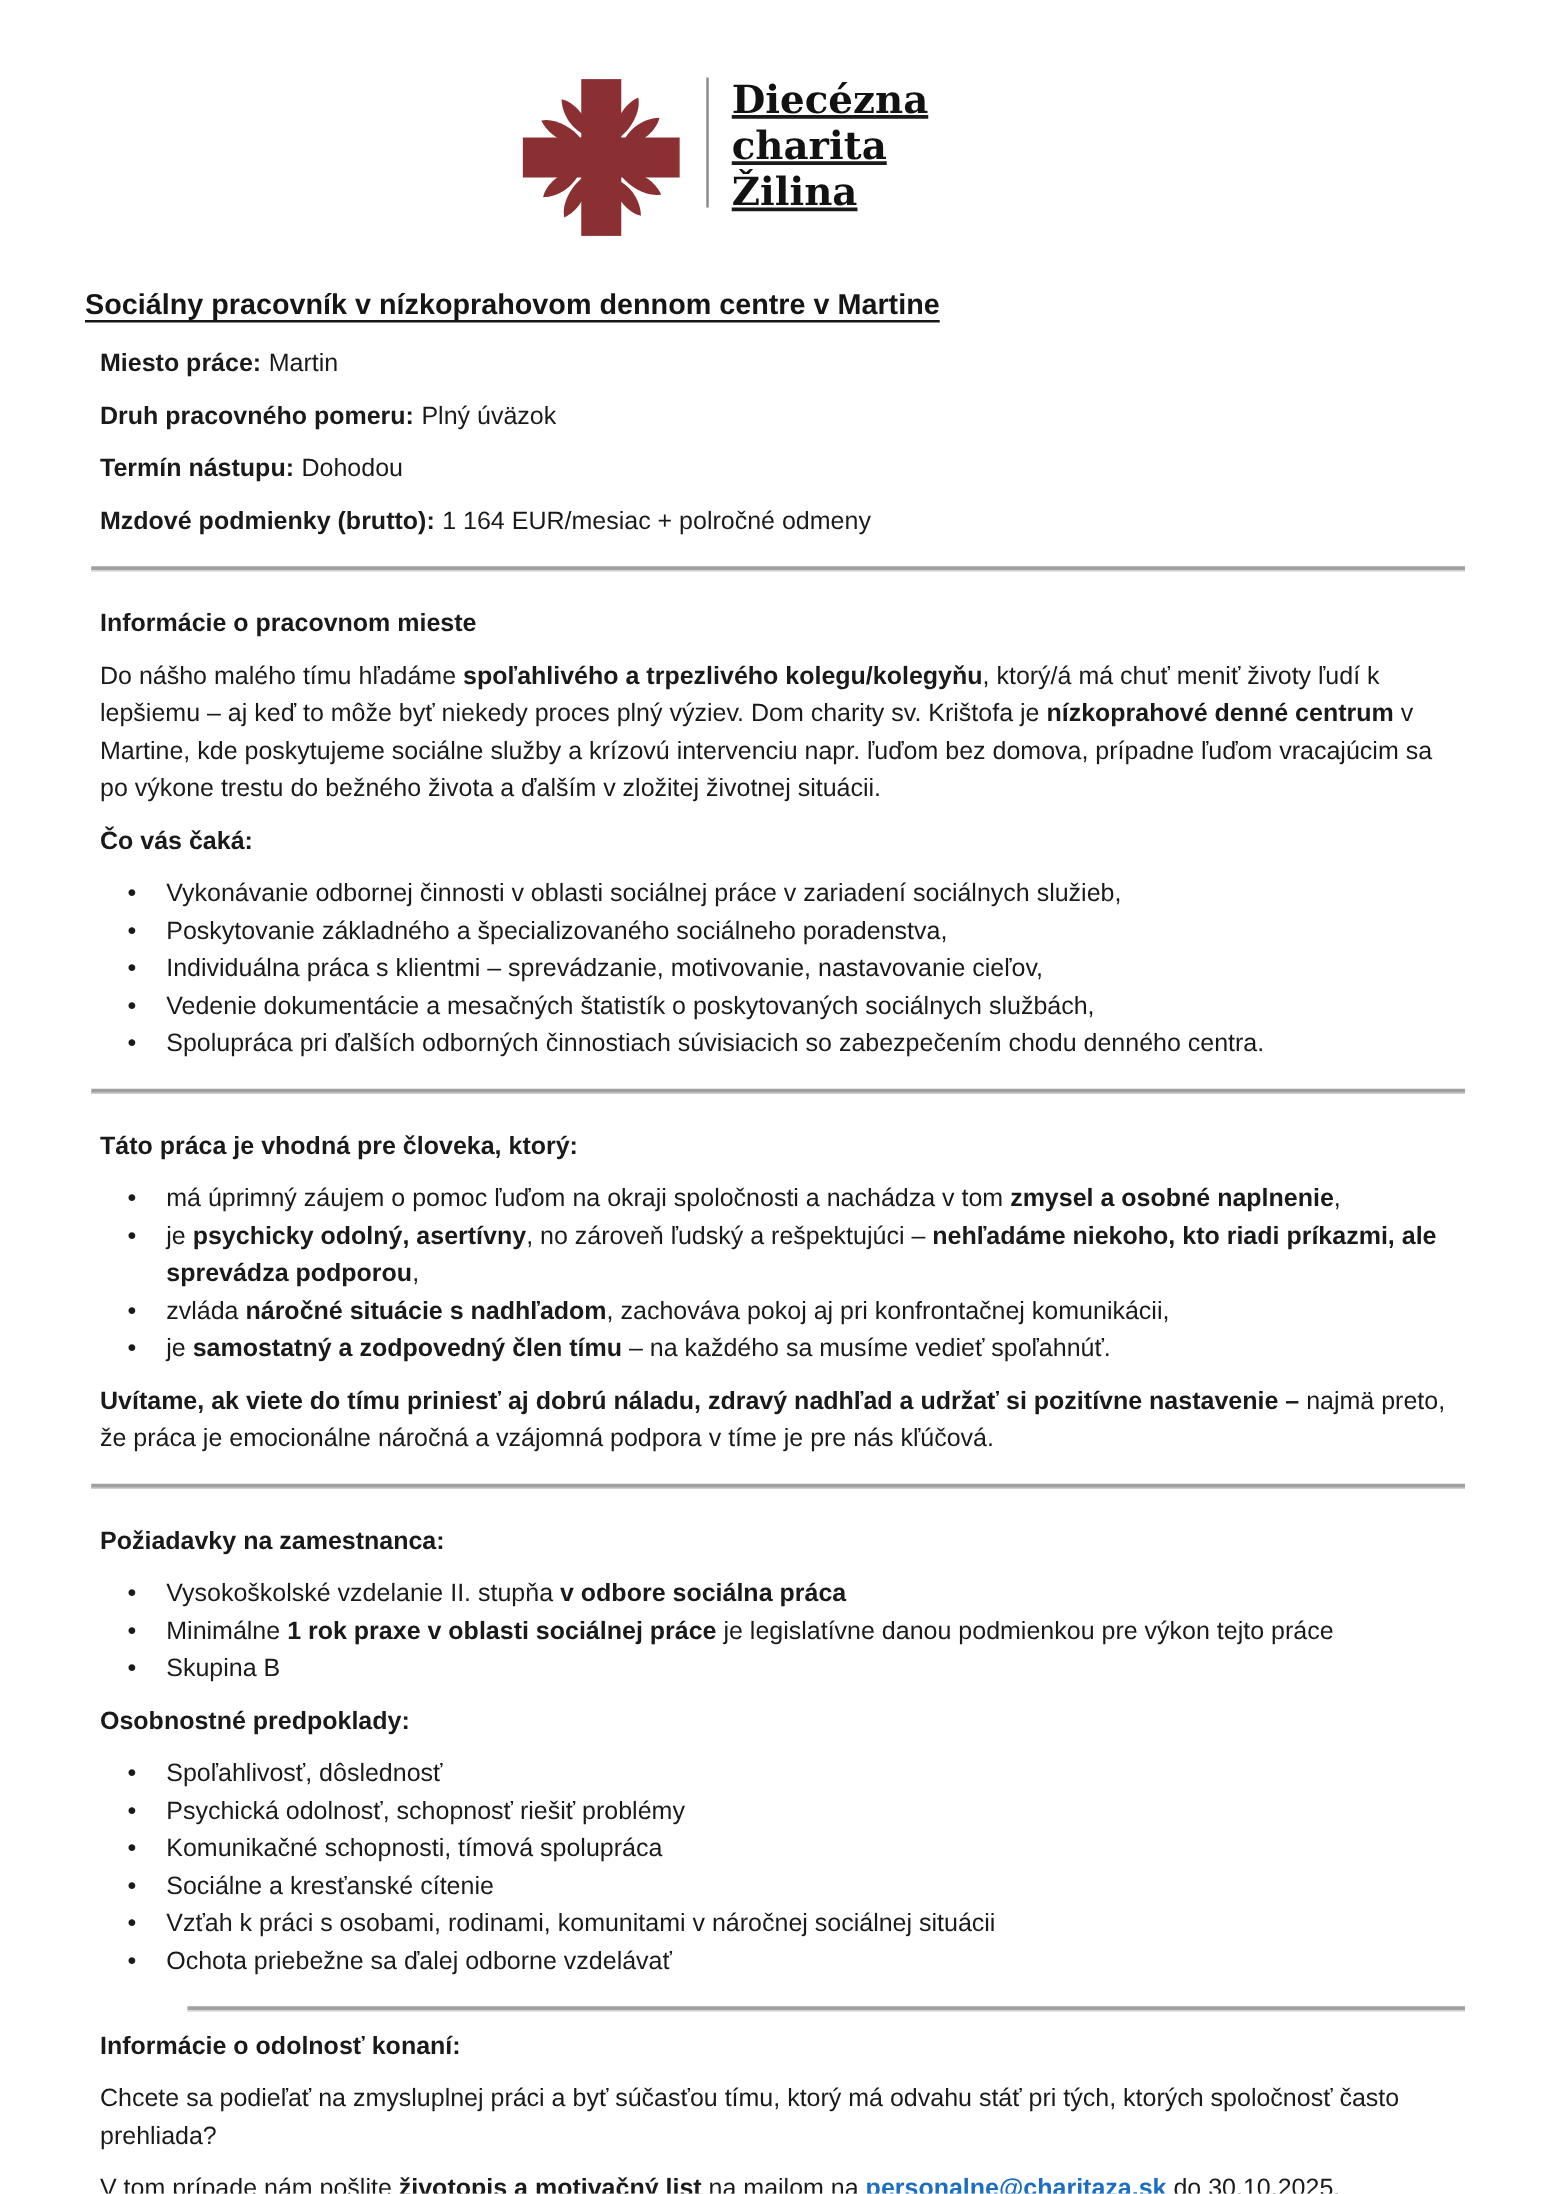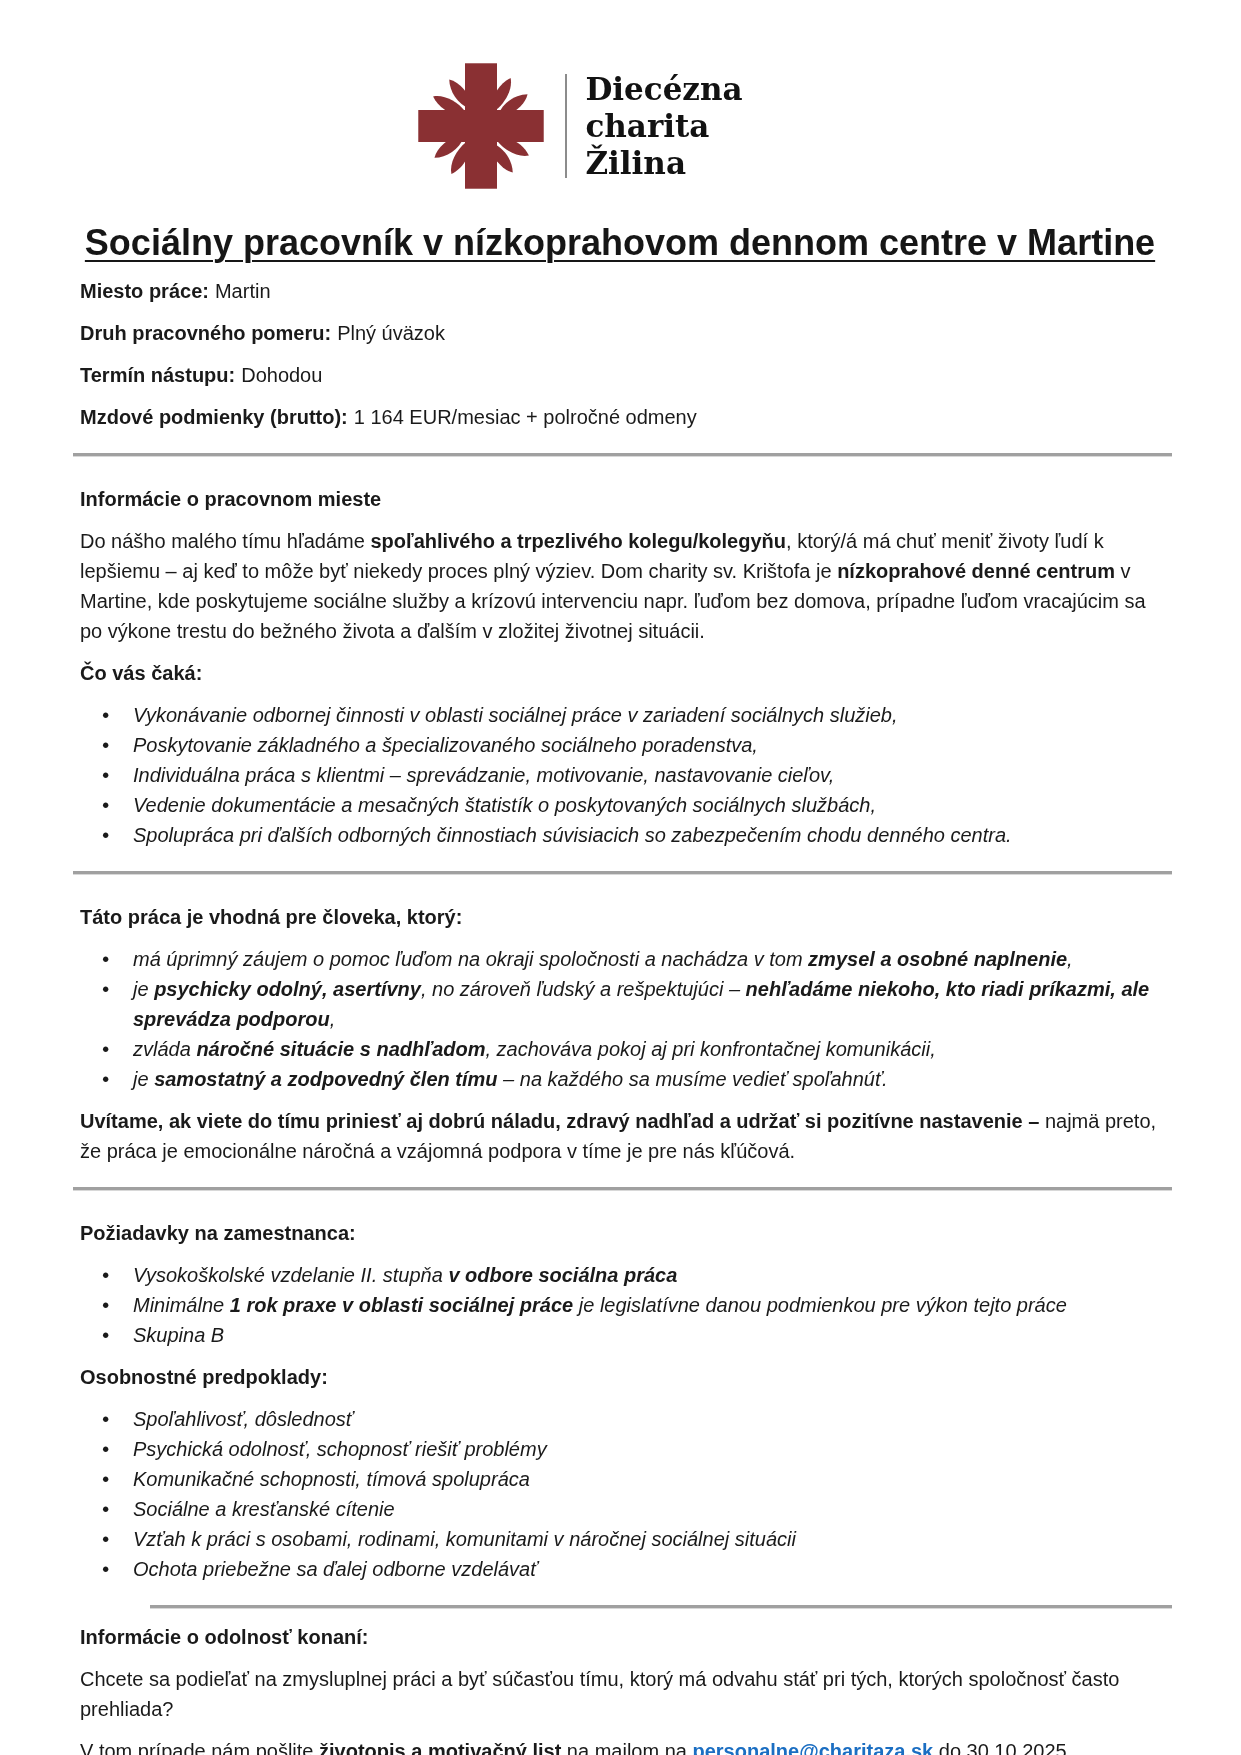--- a/index.html
+++ b/index.html
@@ -4,42 +4,42 @@
 <style>
   html,body { margin:0; padding:0; background:#ffffff; }
   .page {
     width:1241px; height:1755px; margin:0 auto; background:#ffffff;
     font-family:"Liberation Sans", sans-serif; color:#1a1a1a;
     font-size:20px; line-height:30px; box-sizing:border-box;
     padding:62px 69px 0 68px; overflow:hidden;
   }
   
   .logo-row { display:flex; justify-content:center; }
-  .logo-inner { display:flex; align-items:center; transform:translateX(-40px); }
+  .logo-inner { display:flex; align-items:flex-start; transform:translateX(-40px);text-decoration:underline; }
   .logo-mark { width:128px; height:128px; display:block; }
   .logo-sep { width:2px; height:104px; background:#8c8c8c; margin:0 18px 0 20px; }
   .logo-text {
     font-family:"DejaVu Serif","Liberation Serif",serif; font-weight:700;
     font-size:31px; line-height:37px; color:#121212;
   }
   
   .title {
-    font-size:36px; line-height:34px; font-weight:700; text-align:center;
+    font-size:23px; line-height:34px; font-weight:700; text-align:left;
     text-decoration:underline; text-decoration-thickness:2px; text-underline-offset:5px;
     margin:36px 0 16px 0; color:#161616;
   }
   p.line { margin:12px; }
   .b { font-weight:700; }
   .meta-label { font-weight:700; margin-right:6px; }
   
   .hr { height:3px; background:#a0a0a0; border-bottom:1px solid #d8d8d8; margin:21px 0 27px 5px; }
   .hr-indent { margin-left:82px; margin-bottom:13px; }
   
   ul.bullets { list-style:none; margin:0; padding:0; }
-  ul.bullets li { position:relative; padding-left:65px;font-style:italic; }
+  ul.bullets li { position:relative; padding-left:65px; }
   ul.bullets li::before { content:"•"; position:absolute; left:34px; top:0; }
   .sub-gap { margin-top:4px; }
   .doc-link {
     color:#1b6ec2; font-weight:700; font-size:20px;
     text-decoration:underline; text-underline-offset:3px; cursor:pointer;
   }
 </style>
 </head>
 <body>
 

